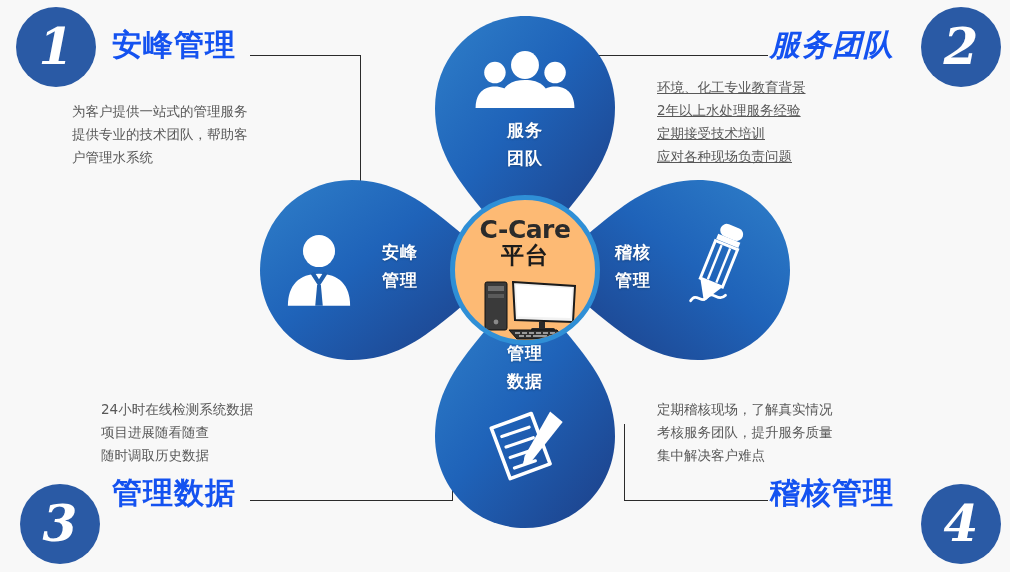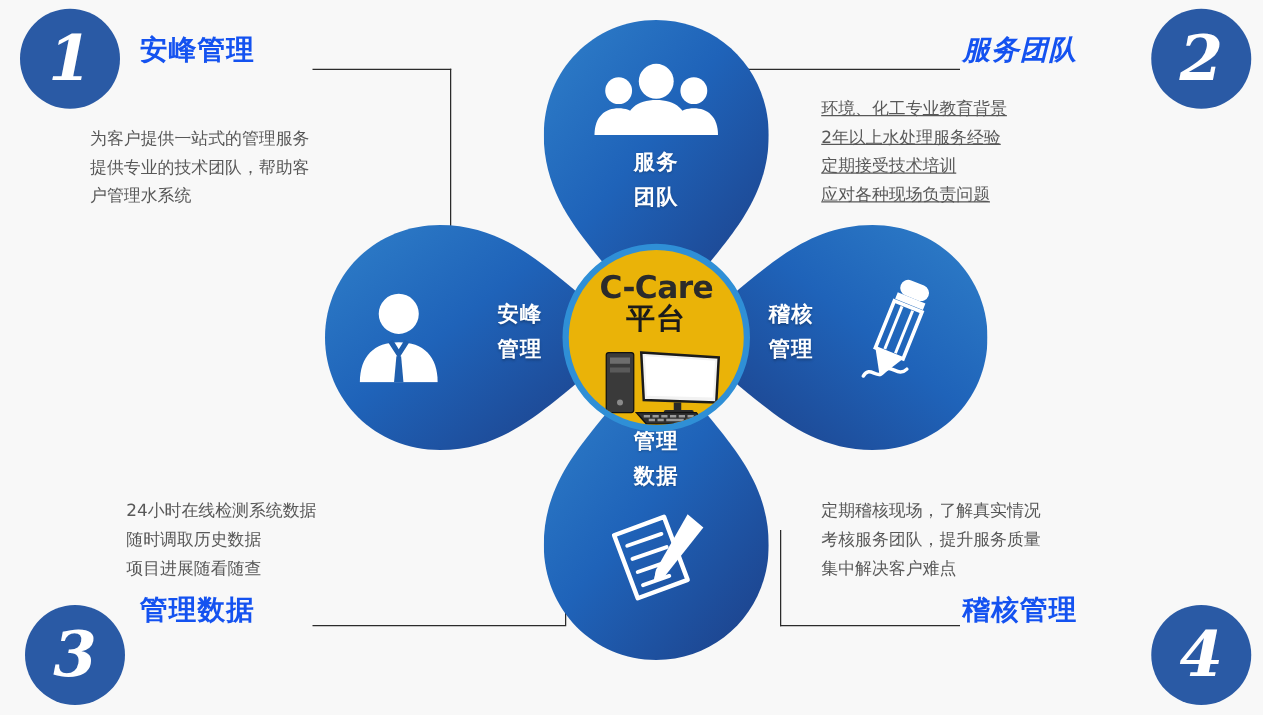--- a/index.html
+++ b/index.html
@@ -28,21 +28,21 @@
   #num1{left:16px;top:7px;}
   #num2{left:921px;top:7px;}
   #num3{left:20px;top:484px;}
   #num4{left:921px;top:484px;}
 
   
   .sec-title{
     position:absolute;
     color:#1452f0;
     font-weight:700;
-    font-size:22px;
+    font-size:30px;
     letter-spacing:1px;
     white-space:nowrap;
     font-family:"DejaVu Sans","Liberation Sans",sans-serif;
   }
   #title1{left:112px;top:25px;}
   #title2{left:770px;top:25px;font-style:italic;}
   #title3{left:112px;top:473px;}
   #title4{left:770px;top:473px;}
 
   
@@ -91,21 +91,21 @@
   
   #petal-top   {left:175px;top:4px;   width:180px;height:225px;}
   #petal-bottom{left:175px;top:291px; width:180px;height:225px;}
   #petal-left  {left:0px;  top:168px; width:225px;height:180px;}
   #petal-right {left:305px;top:168px; width:225px;height:180px;}
 
   
   #hub{
     position:absolute;left:190px;top:183px;width:150px;height:150px;
     border-radius:50%;
-    background:#eab308;
+    background:#fdba74;
     border:5px solid #2f8fd6;
     box-sizing:border-box;
     overflow:hidden;
     z-index:40;
   }
   #hub-inner{
     position:absolute;left:0;top:0;width:100%;height:100%;
     display:flex;flex-direction:column;align-items:center;
   }
   #hub-ccare{
@@ -165,22 +165,22 @@
 
   <div class="sec-body" id="body2">
     <div>环境、化工专业教育背景</div>
     <div>2年以上水处理服务经验</div>
     <div>定期接受技术培训</div>
     <div>应对各种现场负责问题</div>
   </div>
 
   <div class="sec-body" id="body3">
     <div>24小时在线检测系统数据</div>
+    <div>项目进展随看随查</div>
     <div>随时调取历史数据</div>
-    <div>项目进展随看随查</div>
   </div>
 
   <div class="sec-body" id="body4">
     <div>定期稽核现场，了解真实情况</div>
     <div>考核服务团队，提升服务质量</div>
     <div>集中解决客户难点</div>
   </div>
 
   <div id="flower">
 
@@ -257,21 +257,21 @@
         <path d="M0 90 C0 140 40 180 92 180 C132 180 160 160 185 140
                  C205 124 218 112 225 102 L225 78 C218 68 205 56 185 40
                  C160 20 132 0 92 0 C40 0 0 40 0 90 Z" fill="url(#gLeft)"></path>
       </svg>
       <svg class="petal-icon" viewBox="0 0 70 78" width="66" height="74" style="left:26px;top:52px;">
         <circle cx="35" cy="20" r="17" fill="#ffffff"></circle>
         <path d="M2 78 C2 56 14 44 35 44 C56 44 68 56 68 78 Z" fill="#ffffff"></path>
         <path d="M26 44 L35 58 L44 44 L40 42 L35 50 L30 42 Z" fill="#1f5fae"></path>
         <path d="M33 56 L37 56 L39 78 L31 78 Z" fill="#1f5fae"></path>
       </svg>
-      <div class="petal-label" style="left:106px;top:58px;width:100px;text-align:center;">
+      <div class="petal-label" style="left:90px;top:58px;width:100px;text-align:center;">
         <div>安峰</div>
         <div>管理</div>
       </div>
     </div>
 
     <div class="petal" id="petal-right">
       <svg class="petal-shape" viewBox="0 0 225 180" preserveAspectRatio="none">
         <defs>
           <linearGradient id="gRight" x1="1" y1="0" x2="0" y2="1">
             <stop offset="0%" stop-color="#2f7fc9"></stop>

